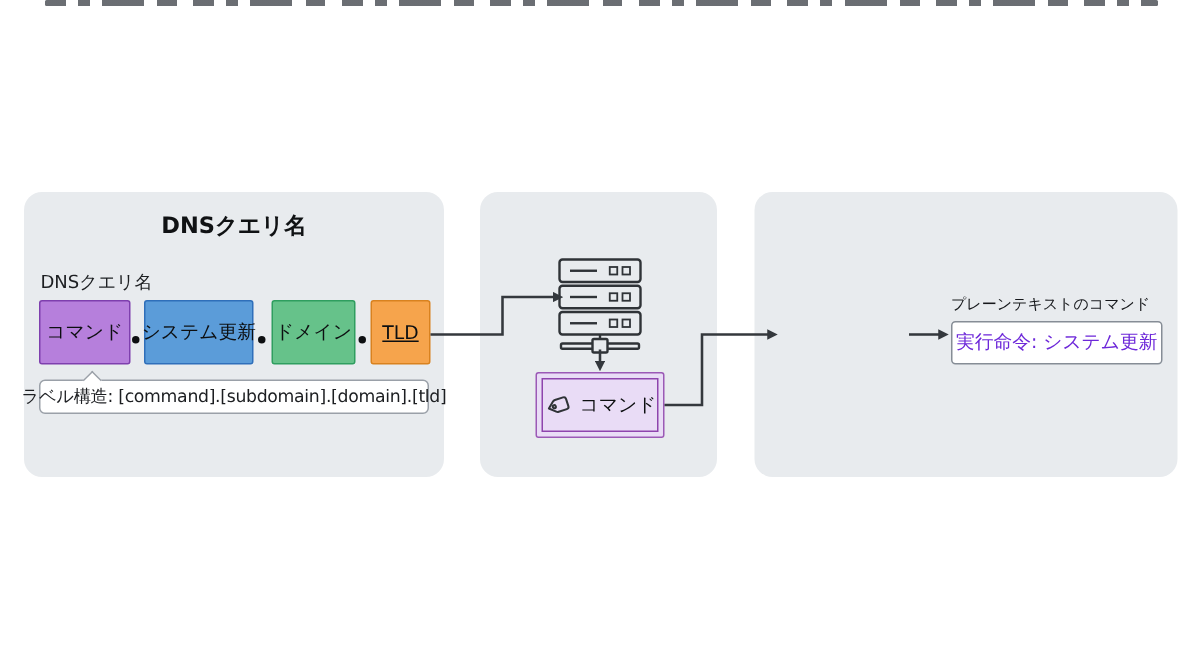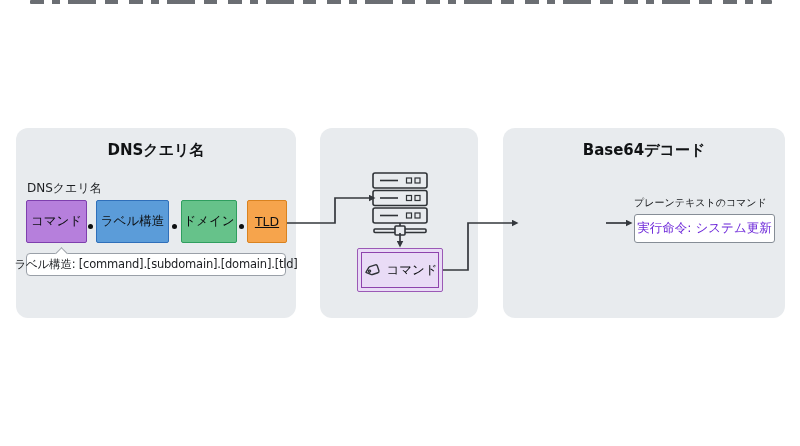--- a/index.html
+++ b/index.html
@@ -84,21 +84,21 @@
 <div id="stage">
 
   <div class="clip-strip"></div>
 
   <div class="panel" id="panel-dns">
     <div class="panel-title">DNSクエリ名</div>
     <div class="query-label">DNSクエリ名</div>
 
     <div class="seg seg-command">コマンド</div>
     <span class="dot dot-1"></span>
-    <div class="seg seg-subdomain">ラベル構造</div>
+    <div class="seg seg-subdomain">システム更新</div>
     <span class="dot dot-2"></span>
     <div class="seg seg-domain">ドメイン</div>
     <span class="dot dot-3"></span>
     <div class="seg seg-tld">TLD</div>
 
     <div class="callout">ラベル構造: [command].[subdomain].[domain].[tld]</div>
   </div>
 
   <div class="panel" id="panel-server">
 
@@ -135,21 +135,20 @@
             <path d="M20.8 8.8 L20.8 15.2 Q20.8 17.2 18.8 17.2 L11.6 17.2 Q10.5 17.2 9.7 16.5 L4.6 12 L9.7 7.5 Q10.5 6.8 11.6 6.8 L18.8 6.8 Q20.8 6.8 20.8 8.8 Z"></path>
             <circle cx="9.4" cy="12" r="1.3"></circle>
           </g>
         </svg>
         <span>コマンド</span>
       </div>
     </div>
   </div>
 
   <div class="panel" id="panel-base64">
-    <div class="panel-title">Base64デコード</div>
 
 
     <div class="result-label">プレーンテキストのコマンド</div>
     <div class="result-box">実行命令: システム更新</div>
   </div>
 
   <svg class="connectors" width="800" height="446" viewBox="0 0 800 446">
     <defs>
       <marker id="arw" markerWidth="7" markerHeight="7" refX="0.5" refY="3.5" orient="auto" markerUnits="userSpaceOnUse">
         <path d="M0,0 L7,3.5 L0,7 Z" fill="#34383d"></path>

